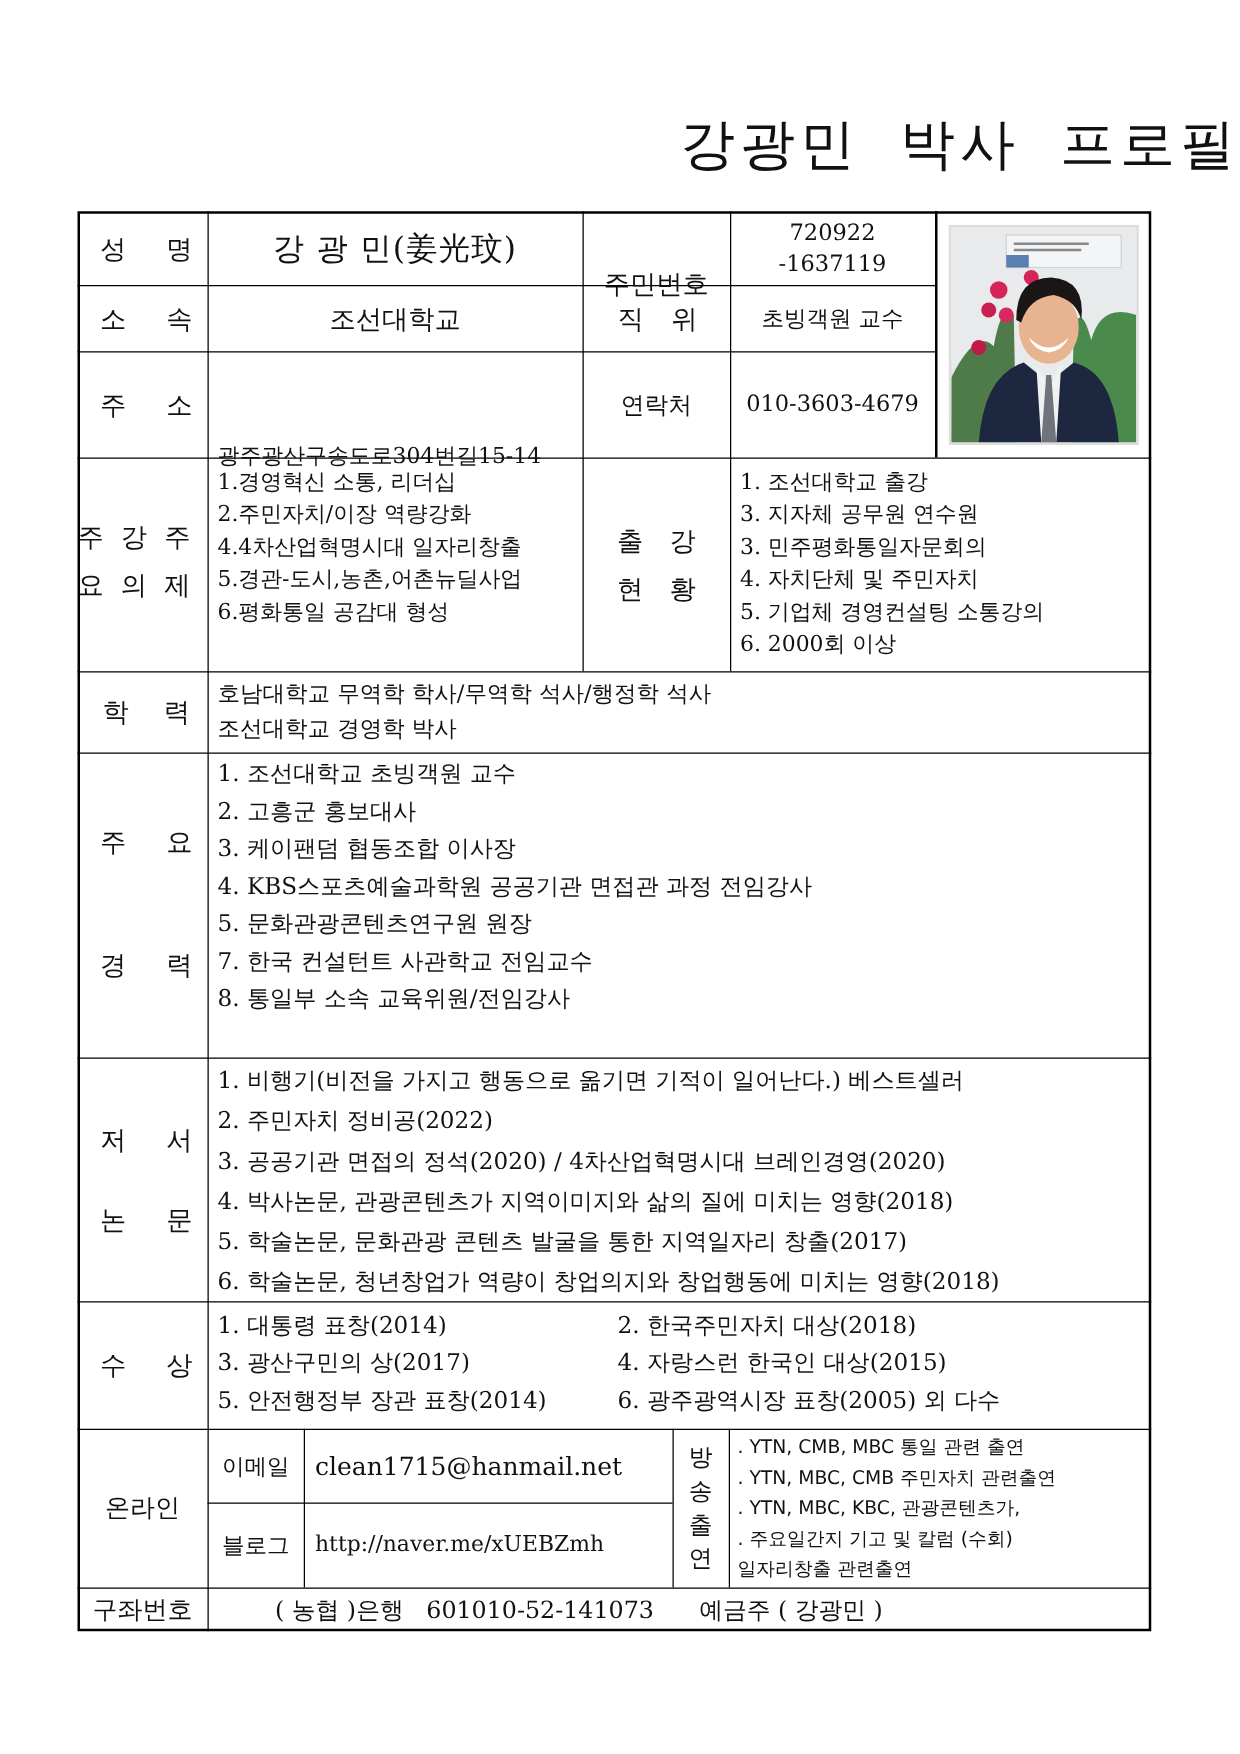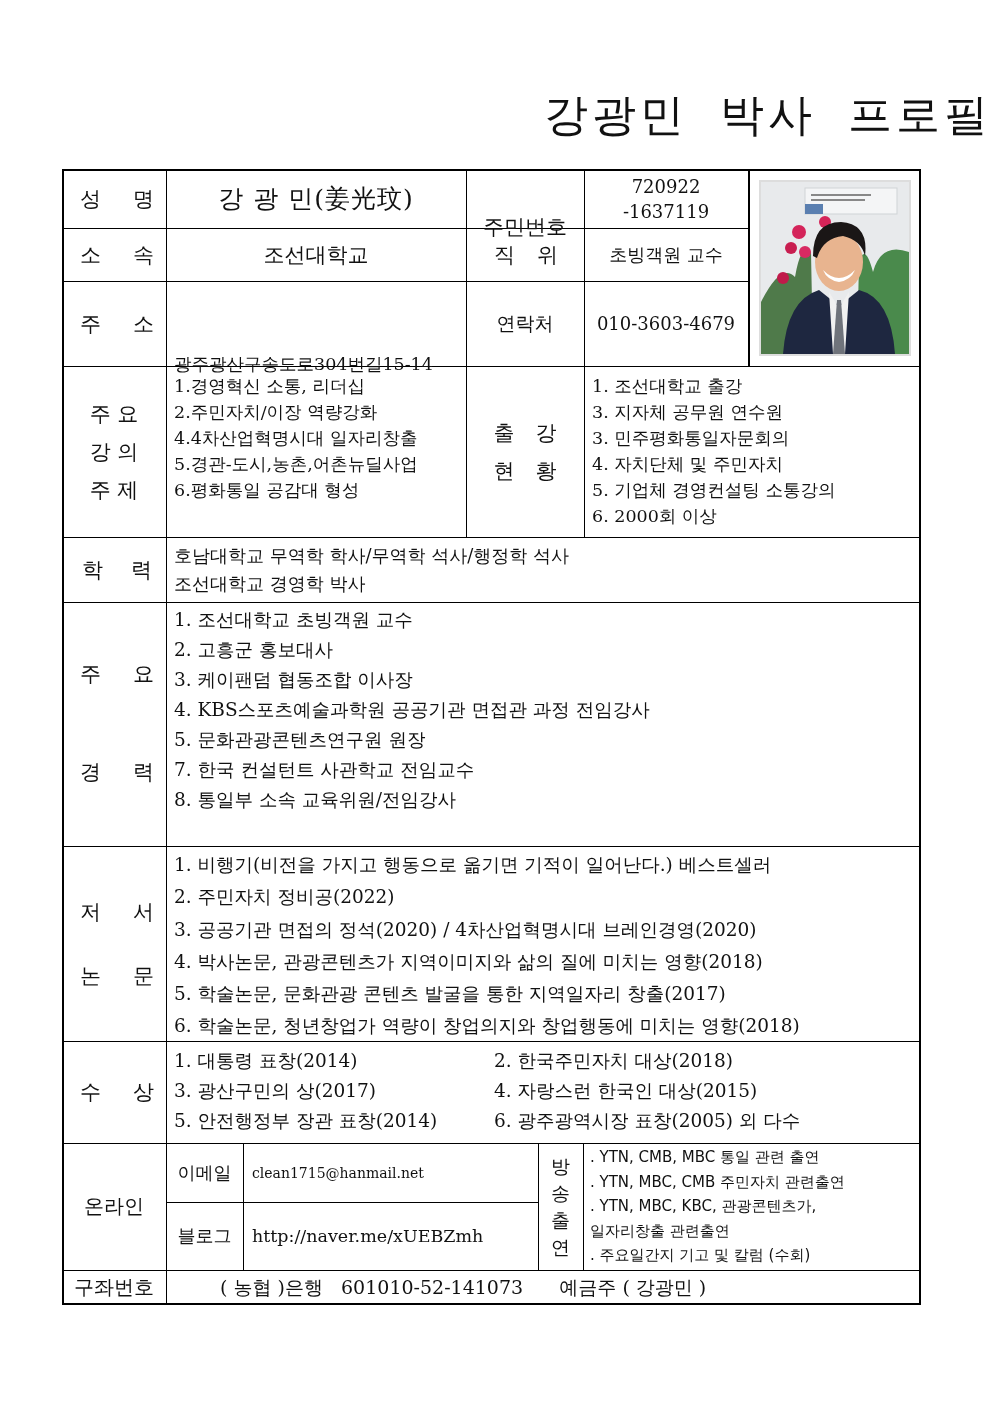--- a/index.html
+++ b/index.html
@@ -96,21 +96,21 @@
 <div class="cell" style="left:62px;top:281px;width:104px;height:85px;">
   <div class="spread">
       <span>주</span>
       <span>소</span>
     </div>
 </div>
 <div class="cell left" style="left:166px;top:281px;width:300px;height:85px;padding-left:8px;font-size:17.5px;margin-top:40px;">광주광산구송도로304번길15-14</div>
 <div class="cell" style="left:466px;top:281px;width:118px;height:85px;font-size:19px;">연락처</div>
 <div class="cell" style="left:584px;top:281px;width:164px;height:85px;font-size:18px;">010-3603-4679</div>
 
-<div class="cell" style="left:62px;top:366px;width:104px;height:171px;flex-direction:column;font-size:21px;line-height:38px;">
+<div class="cell" style="left:62px;top:366px;width:104px;height:171px;flex-direction:row;font-size:21px;line-height:38px;font-family:Liberation Mono, monospace;">
   <span>주 요</span>
   <span>강 의</span>
   <span>주 제</span>
 </div>
 <div class="list" style="left:174px;top:373px;width:290px;font-size:17.5px;">
   <div>1.경영혁신 소통, 리더십</div>
   <div>2.주민자치/이장 역량강화</div>
   <div>4.4차산업혁명시대 일자리창출</div>
   <div>5.경관-도시,농촌,어촌뉴딜사업</div>
   <div>6.평화통일 공감대 형성</div>
@@ -194,31 +194,31 @@
   <div>5. 안전행정부 장관 표창(2014)</div>
 </div>
 <div class="list" style="left:494px;top:1046px;width:425px;font-size:18.5px;line-height:30px;">
   <div>2. 한국주민자치 대상(2018)</div>
   <div>4. 자랑스런 한국인 대상(2015)</div>
   <div>6. 광주광역시장 표창(2005) 외 다수</div>
 </div>
 
 <div class="cell" style="left:62px;top:1143px;width:104px;height:127px;font-size:20px;">온라인</div>
 <div class="cell" style="left:166px;top:1143px;width:77px;height:59px;font-size:18px;">이메일</div>
-<div class="cell left" style="left:243px;top:1143px;width:295px;height:59px;padding-left:9px;font-size:14px;">clean1715@hanmail.net</div>
+<div class="cell left" style="left:243px;top:1143px;width:295px;height:59px;padding-left:9px;font-size:20px;">clean1715@hanmail.net</div>
 <div class="cell" style="left:166px;top:1202px;width:77px;height:68px;font-size:18px;">블로그</div>
 <div class="cell left" style="left:243px;top:1202px;width:295px;height:68px;padding-left:9px;font-size:17.5px;">http://naver.me/xUEBZmh</div>
 <div class="cell" style="left:538px;top:1143px;width:45px;height:127px;flex-direction:column;font-size:19px;line-height:27px;">
   <span>방</span>
   <span>송</span>
   <span>출</span>
   <span>연</span>
 </div>
 <div class="list sans" style="left:590px;top:1145px;width:330px;font-size:15px;line-height:24.5px;">
   <div>. YTN, CMB, MBC 통일 관련 출연</div>
   <div>. YTN, MBC, CMB 주민자치 관련출연</div>
   <div>. YTN, MBC, KBC, 관광콘텐츠가,</div>
+  <div>. 주요일간지 기고 및 칼럼 (수회)</div>
   <div> 일자리창출 관련출연</div>
-  <div>. 주요일간지 기고 및 칼럼 (수회)</div>
 </div>
 
 <div class="cell" style="left:62px;top:1270px;width:104px;height:35px;font-size:20px;">구좌번호</div>
 <div class="cell left" style="left:166px;top:1270px;width:755px;height:35px;padding-left:18px;font-size:19px;white-space:pre;margin-left:36px;">( 농협 )은행   601010-52-141073      예금주 ( 강광민 )</div>
 
 </body></html>

